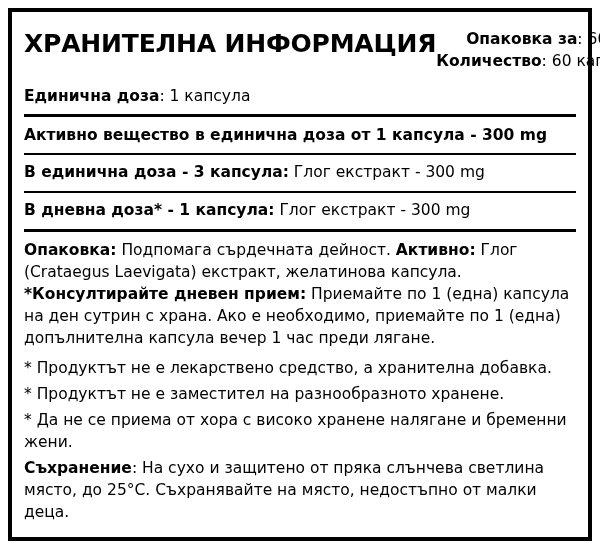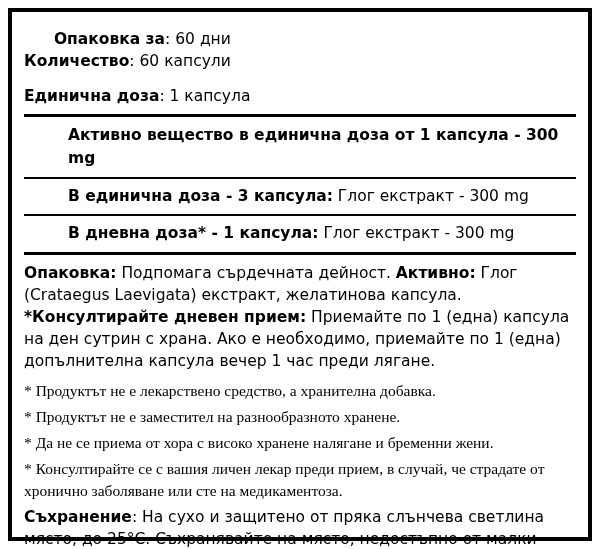--- a/index.html
+++ b/index.html
@@ -69,50 +69,49 @@
   }
   .rule-thick {
     border: none;
     border-top: 3px solid #000000;
     margin: 6px 0 6px 0;
   }
   .line {
     font-size: 15.5px;
     line-height: 1.5;
     padding: 1px 0;
-    margin-left: 44px;
   }
   .body-text {
     font-size: 15.5px;
     line-height: 1.42;
     padding: 1px 0 0 0;
     text-align: left;
   }
   .note {
     font-size: 15.5px;
     line-height: 1.42;
     padding: 2px 0;
-    font-family: Liberation Serif, serif;
   }
   .notes-block {
     margin-top: 6px;
   }
   .storage {
     font-size: 15.5px;
     line-height: 1.42;
     padding-top: 2px;
   }
 </style>
 </head>
 <body>
 
 <div class="panel">
   <div class="inner">
 
     <div class="header-row">
+      <div class="title">ХРАНИТЕЛНА ИНФОРМАЦИЯ</div>
       <div class="header-right">
         <span class="hr-line">
           <span class="bold">Опаковка за</span><span>: </span><span>60 дни</span>
         </span>
         <span class="hr-line">
           <span class="bold">Количество</span><span>: </span><span>60 капсули</span>
         </span>
       </div>
     </div>
 
@@ -146,21 +145,20 @@
       <span class="bold">Активно:</span>
       <span>Глог (Crataegus Laevigata) екстракт, желатинова капсула.</span>
       <span class="bold">*Консултирайте дневен прием:</span>
       <span>Приемайте по 1 (една) капсула на ден сутрин с храна. Ако е необходимо, приемайте по 1 (една) допълнителна капсула вечер 1 час преди лягане.</span>
     </div>
 
     <div class="notes-block">
       <div class="note">* Продуктът не е лекарствено средство, а хранителна добавка.</div>
       <div class="note">* Продуктът не е заместител на разнообразното хранене.</div>
       <div class="note">* Да не се приема от хора с високо хранене налягане и бременни жени.</div>
-      <div class="note">* Консултирайте се с вашия личен лекар преди прием, в случай, че страдате от хронично заболяване или сте на медикаментоза.</div>
     </div>
 
     <div class="storage">
       <span class="bold">Съхранение</span><span>: На сухо и защитено от пряка слънчева светлина място, до 25°C. Съхранявайте на място, недостъпно от малки деца.</span>
     </div>
 
   </div>
 </div>
 
 </body></html>

